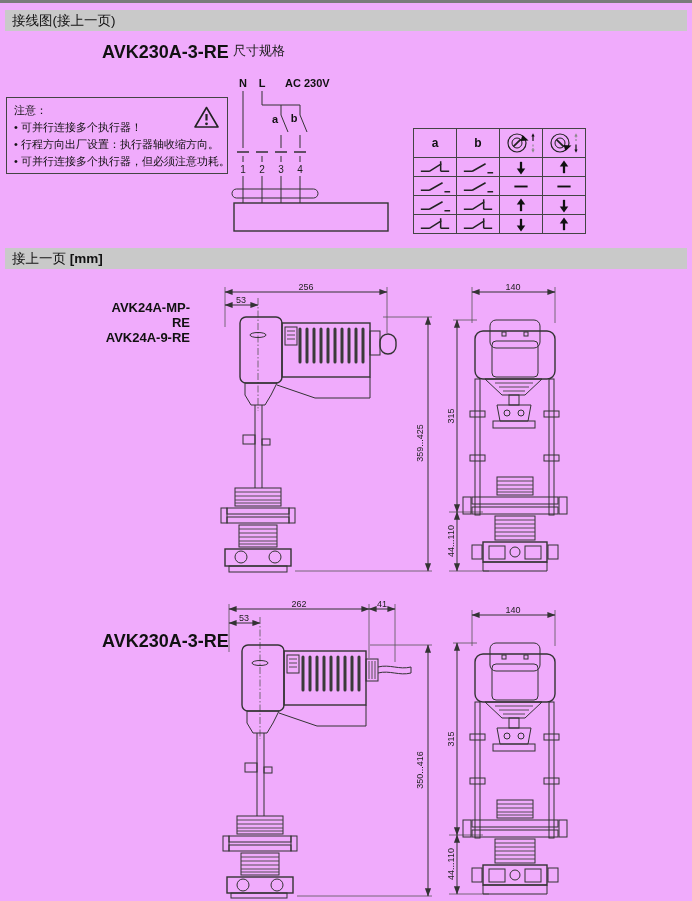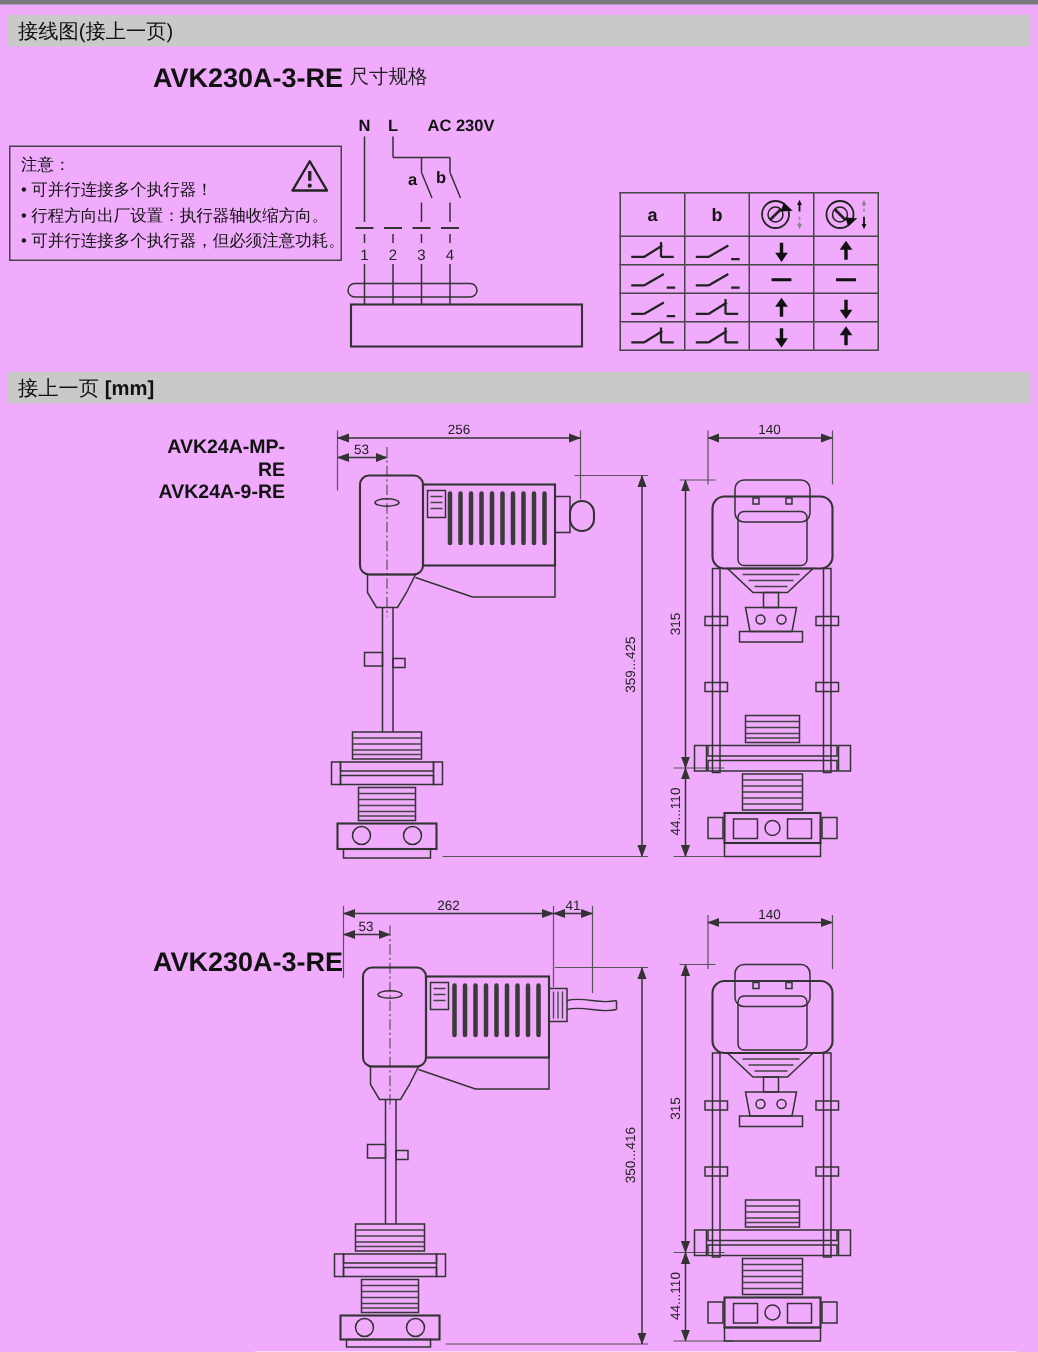--- a/index.html
+++ b/index.html
@@ -279,21 +279,21 @@
           </td>
         </tr>
       </tbody>
   </table>
 
   <div class="secbar" style="top:248px;">
     <span>接上一页</span>
     <b> <span>[mm]</span></b>
   </div>
 
-  <div class="models-right" style="left:95px;top:290px;width:95px;">
+  <div class="models-right" style="left:95px;top:300px;width:95px;">
     <div>AVK24A-MP-RE</div>
     <div>AVK24A-9-RE</div>
   </div>
 
   <svg class="abs" style="left:215px;top:283px;" width="250" height="292" viewBox="0 0 250 292">
     <path class="ext" d="M10,4 V44 M172,4 V50"></path>
     <line class="dim" x1="10" y1="9" x2="172" y2="9"></line>
     <text class="dt" x="91" y="6.5" text-anchor="middle">256</text>
     <line class="dim" x1="10" y1="22" x2="43" y2="22"></line>
     <text class="dt" x="26" y="19.5" text-anchor="middle">53</text>

